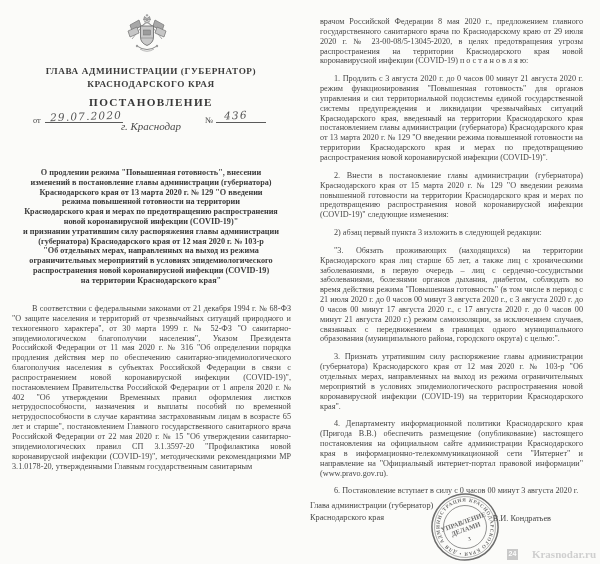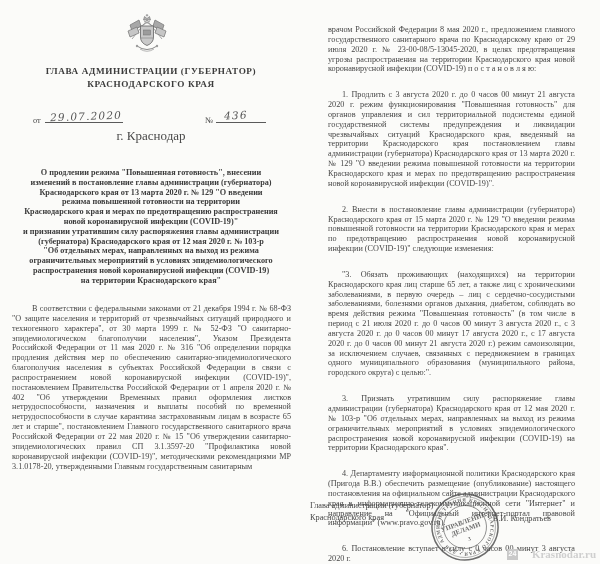--- a/index.html
+++ b/index.html
@@ -15,26 +15,26 @@
     font-size:9.2px;letter-spacing:.6px;}
   .doctype{left:12px;width:278px;top:96px;font-weight:bold;color:#383838;
     font-size:11.2px;letter-spacing:1.4px;}
   .daterow{left:12px;width:278px;top:112px;height:18px;font-size:8.4px;color:#4a4a4a;}
   .ulin{position:absolute;border-bottom:.8px solid #5a5a5a;height:12px;}
   .hand{
     font-family:"DejaVu Serif",serif;font-style:italic;color:#565656;
     font-size:10.5px;letter-spacing:1.2px;transform:rotate(-2deg);
     display:inline-block;white-space:nowrap;
   }
-  .city{left:12px;width:278px;top:128px;font-size:13px;color:#4a4a4a;}
+  .city{left:12px;width:278px;top:120px;font-size:11px;color:#4a4a4a;font-style:italic;}
   .title{
     left:12px;width:278px;top:168px;font-weight:bold;color:#3c3c3c;
     white-space:pre-line;line-height:9.8px;font-size:8.2px;
   }
-  .body-col p{margin:16px;text-align:justify;text-indent:14px;}
+  .body-col p{margin:8px;text-align:justify;text-indent:14px;}
   .body-col p.cont{text-indent:0;}
   .left-body{left:12px;width:279px;top:304px;text-align:justify;text-indent:20px;}
   .right-col{left:312px;width:279px;top:9px;}
   .sig{left:310px;width:282px;top:500px;display:flex;justify-content:space-between;
     align-items:flex-end;font-size:8.3px;color:#464646;}
   .sig .pos{line-height:12px;}
   .sig .name{margin-right:41px;white-space:nowrap;}
   .stamp{left:430px;top:492px;width:70px;height:70px;opacity:.82;}
   .watermark{right:4px;bottom:3px;display:flex;align-items:center;gap:14px;
     font-family:"Liberation Serif",serif;font-weight:bold;color:#cfcfcf;
@@ -74,20 +74,21 @@
     <line x1="27" y1="50" x2="53" y2="50" stroke="#808080" stroke-width="1.2"></line>
 
     <path d="M20 66 q20 14 40 0" fill="none" stroke="#8a8a8a" stroke-width="2"></path>
     <path d="M26 72 q14 9 28 0" fill="none" stroke="#9c9c9c" stroke-width="1.5"></path>
     <circle cx="20" cy="66" r="2.4" fill="#9c9c9c"></circle>
     <circle cx="60" cy="66" r="2.4" fill="#9c9c9c"></circle>
   </svg>
 
   <div class="abs org-line center" style="top:66px">ГЛАВА АДМИНИСТРАЦИИ (ГУБЕРНАТОР)</div>
   <div class="abs org-line center" style="top:79px">КРАСНОДАРСКОГО КРАЯ</div>
+  <div class="abs doctype center">ПОСТАНОВЛЕНИЕ</div>
 
   <div class="abs daterow">
     <span class="abs" style="left:21px;top:4px">от</span>
     <span class="ulin" style="left:33px;top:-2px;width:78px"></span>
     <span class="abs hand" style="left:38px;top:-2px">29.07.2020</span>
     <span class="abs" style="left:193px;top:4px">№</span>
     <span class="ulin" style="left:204px;top:-2px;width:50px"></span>
     <span class="abs hand" style="left:212px;top:-3px">436</span>
   </div>
 
@@ -105,20 +106,21 @@
 ограничительных мероприятий в условиях эпидемиологического
 распространения новой коронавирусной инфекции (COVID-19)
 на территории Краснодарского края"</div>
 
   <div class="abs left-body">В соответствии с федеральными законами от 21 декабря 1994 г. № 68-ФЗ "О защите населения и территорий от чрезвычайных ситуаций природного и техногенного характера", от 30 марта 1999 г. № 52-ФЗ "О санитарно-эпидемиологическом благополучии населения", Указом Президента Российской Федерации от 11 мая 2020 г. № 316 "Об определении порядка продления действия мер по обеспечению санитарно-эпидемиологического благополучия населения в субъектах Российской Федерации в связи с распространением новой коронавирусной инфекции (COVID-19)", постановлением Правительства Российской Федерации от 1 апреля 2020 г. № 402 "Об утверждении Временных правил оформления листков нетрудоспособности, назначения и выплаты пособий по временной нетрудоспособности в случае карантина застрахованным лицам в возрасте 65 лет и старше", постановлением Главного государственного санитарного врача Российской Федерации от 22 мая 2020 г. № 15 "Об утверждении санитарно-эпидемиологических правил СП 3.1.3597-20 "Профилактика новой коронавирусной инфекции (COVID-19)", методическими рекомендациями МР 3.1.0178-20, утвержденными Главным государственным санитарным</div>
 
   <div class="abs right-col body-col">
     <p class="cont">врачом Российской Федерации 8 мая 2020 г., предложением главного государственного санитарного врача по Краснодарскому краю от 29 июля 2020 г. № 23-00-08/5-13045-2020, в целях предотвращения угрозы распространения на территории Краснодарского края новой коронавирусной инфекции (COVID-19) п о с т а н о в л я ю:</p>
     <p>1. Продлить с 3 августа 2020 г. до 0 часов 00 минут 21 августа 2020 г. режим функционирования "Повышенная готовность" для органов управления и сил территориальной подсистемы единой государственной системы предупреждения и ликвидации чрезвычайных ситуаций Краснодарского края, введенный на территории Краснодарского края постановлением главы администрации (губернатора) Краснодарского края от 13 марта 2020 г. № 129 "О введении режима повышенной готовности на территории Краснодарского края и мерах по предотвращению распространения новой коронавирусной инфекции (COVID-19)".</p>
     <p>2. Внести в постановление главы администрации (губернатора) Краснодарского края от 15 марта 2020 г. № 129 "О введении режима повышенной готовности на территории Краснодарского края и мерах по предотвращению распространения новой коронавирусной инфекции (COVID-19)" следующие изменения:</p>
+    <p>2) абзац первый пункта 3 изложить в следующей редакции:</p>
     <p>"3. Обязать проживающих (находящихся) на территории Краснодарского края лиц старше 65 лет, а также лиц с хроническими заболеваниями, в первую очередь – лиц с сердечно-сосудистыми заболеваниями, болезнями органов дыхания, диабетом, соблюдать во время действия режима "Повышенная готовность" (в том числе в период с 21 июля 2020 г. до 0 часов 00 минут 3 августа 2020 г., с 3 августа 2020 г. до 0 часов 00 минут 17 августа 2020 г., с 17 августа 2020 г. до 0 часов 00 минут 21 августа 2020 г.) режим самоизоляции, за исключением случаев, связанных с передвижением в границах одного муниципального образования (муниципального района, городского округа) с целью:".</p>
     <p>3. Признать утратившим силу распоряжение главы администрации (губернатора) Краснодарского края от 12 мая 2020 г. № 103-р "Об отдельных мерах, направленных на выход из режима ограничительных мероприятий в условиях эпидемиологического распространения новой коронавирусной инфекции (COVID-19) на территории Краснодарского края".</p>
     <p>4. Департаменту информационной политики Краснодарского края (Пригода В.В.) обеспечить размещение (опубликование) настоящего постановления на официальном сайте администрации Краснодарского края в информационно-телекоммуникационной сети "Интернет" и направление на "Официальный интернет-портал правовой информации" (www.pravo.gov.ru).</p>
     <p>6. Постановление вступает в силу с 0 часов 00 минут 3 августа 2020 г.</p>
   </div>
 
   <div class="abs sig">
     <div class="pos">
       <div>Глава администрации (губернатор)</div>
       <div>Краснодарского края</div>

